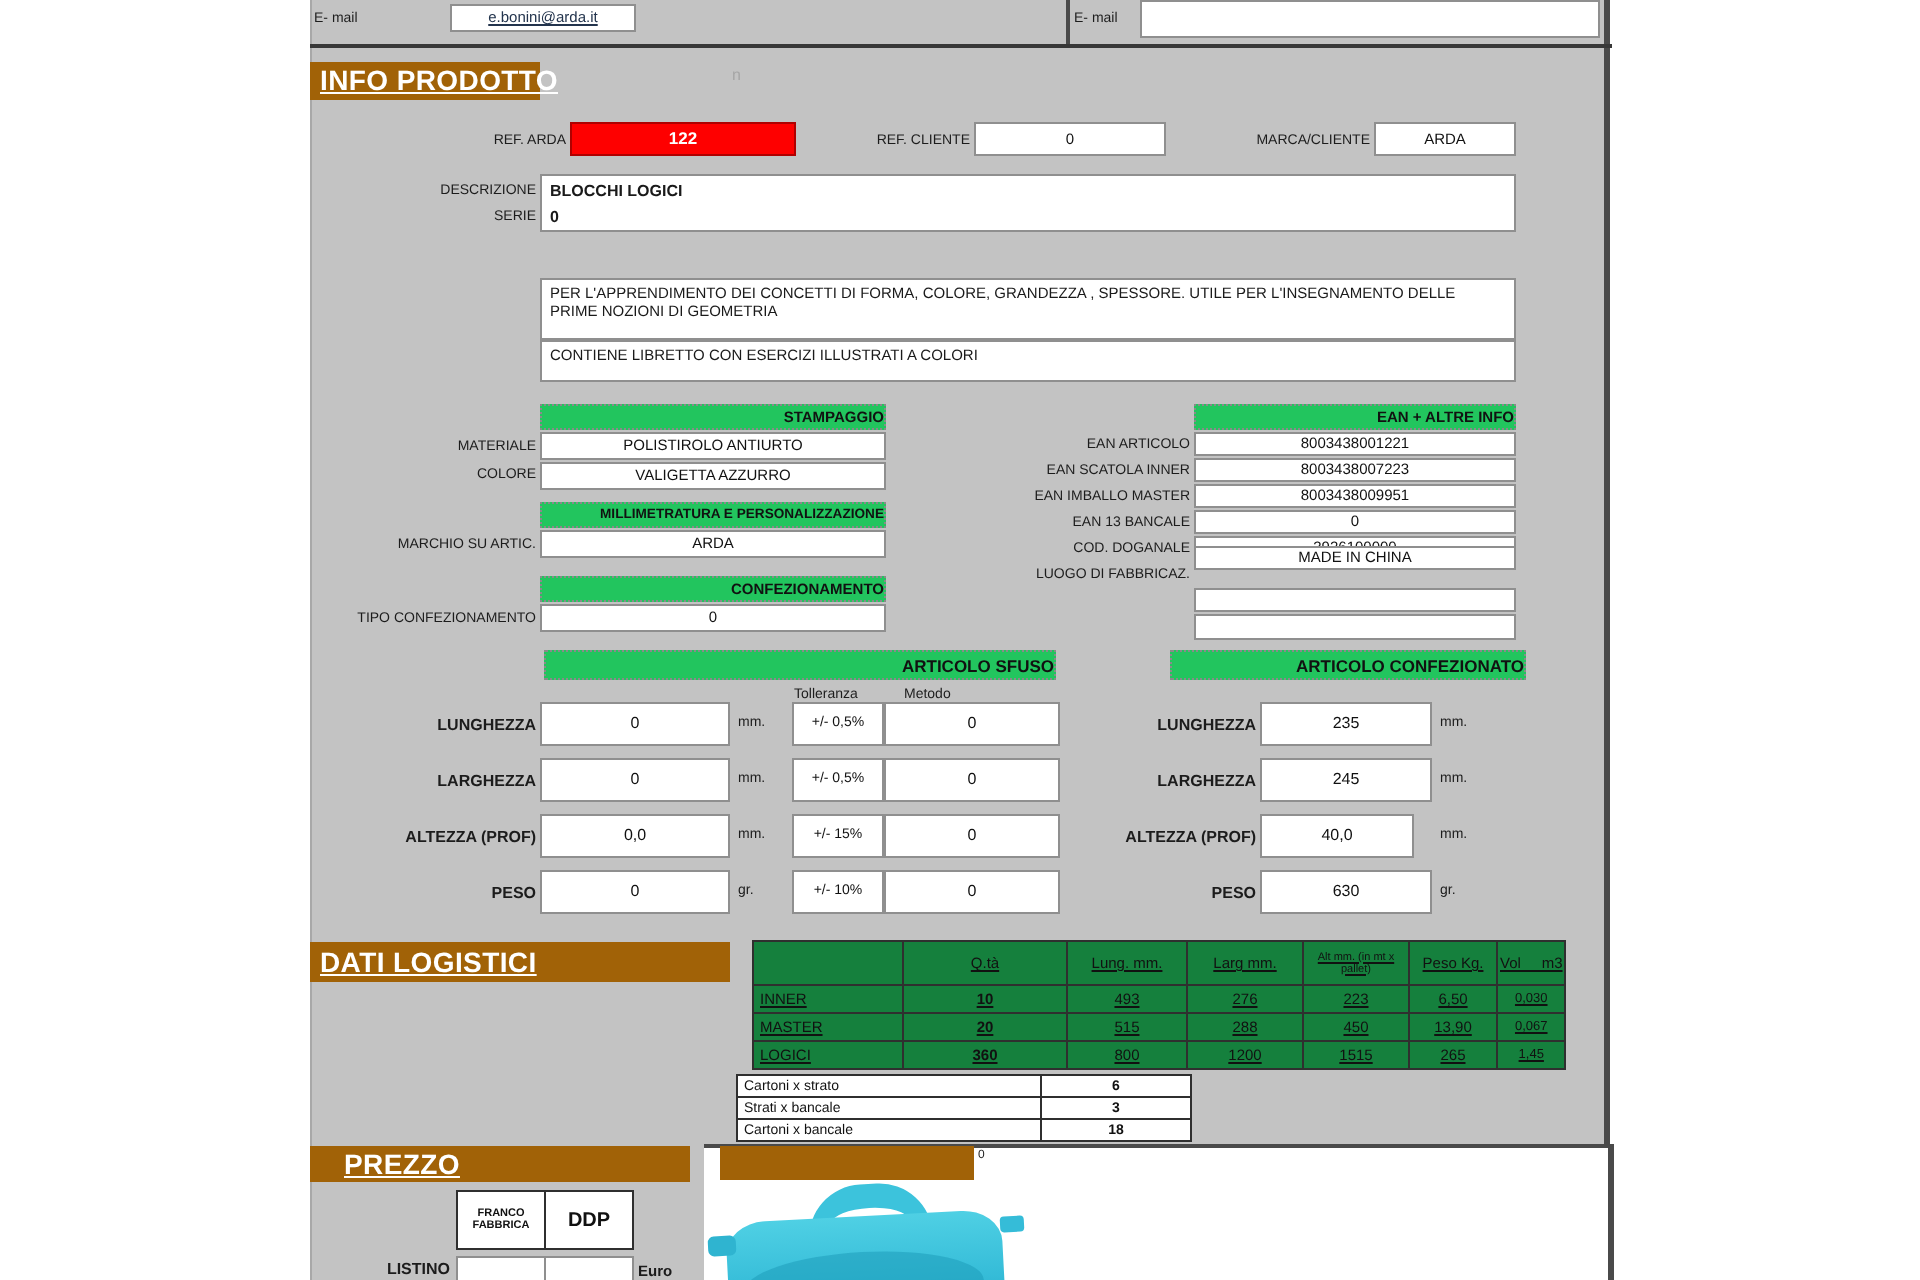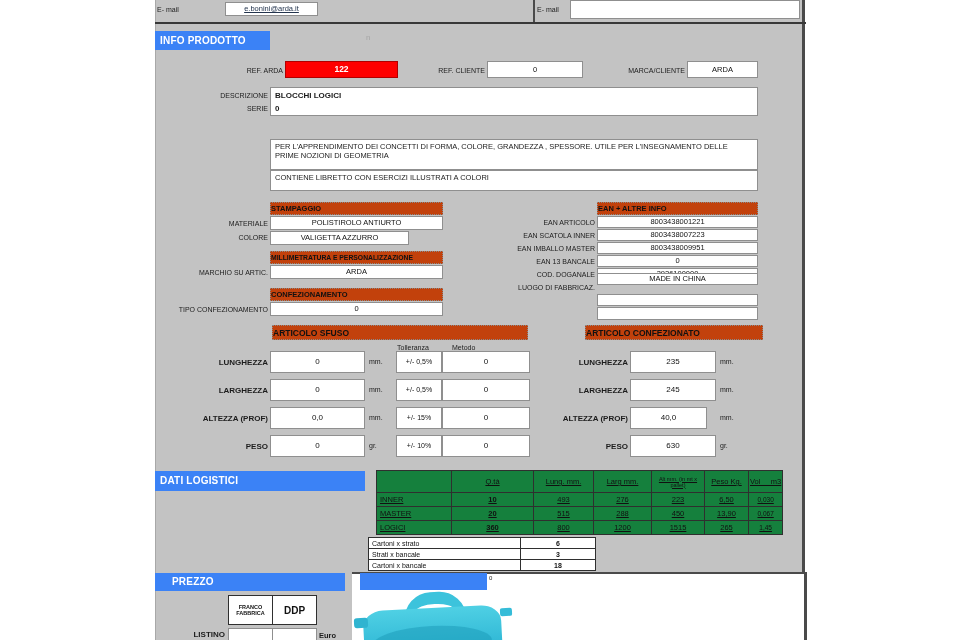--- a/index.html
+++ b/index.html
@@ -11,24 +11,24 @@
            background:#c3c3c3; border-right:3px solid #4a4a4a; border-left:1px solid #a8a8a8; }
   #left-strip { position:absolute; left:155px; top:572px; width:197px; height:68px;
            background:#c3c3c3; border-left:1px solid #a8a8a8; }
   #image-panel { position:absolute; left:352px; top:572px; width:455px; height:68px;
            background:#ffffff; border-top:2px solid #4a4a4a; border-right:3px solid #4a4a4a; }
 
   .lbl { position:absolute; font-size:7px; color:#1c1c1c; text-align:right; line-height:9px; }
   .lbl-left { text-align:left; }
   .cell { position:absolute; background:#fff; border:1px solid #8f8f8f;
           font-size:7.5px; text-align:center; overflow:hidden; white-space:nowrap; }
-  .strip { position:absolute; background:#c2410c; border:1px dotted #8a8a8a; font-weight:bold;
-           text-align:left; color:#111; overflow:hidden; white-space:nowrap; }
-  .bar { position:absolute; background:#3b82f6; color:#fff; font-weight:bold;
-         font-size:10px; line-height:19px; padding-left:5px; letter-spacing:0.2px; white-space:nowrap; }
+  .strip { position:absolute; background:#22c55e; border:1px dotted #8a8a8a; font-weight:bold;
+           text-align:right; color:#111; overflow:hidden; white-space:nowrap; }
+  .bar { position:absolute; background:#a16207; color:#fff; font-weight:bold;
+         font-size:14px; line-height:19px; padding-left:5px; letter-spacing:0.2px; white-space:nowrap;text-decoration:underline; }
   .note { position:absolute; background:#fff; border:1px solid #8f8f8f; font-size:7.5px;
           line-height:9px; padding:2px 4px; color:#1a1a1a; }
   .unit { position:absolute; font-size:7px; color:#1c1c1c; }
   .dimlbl { font-weight:bold; font-size:8px; }
   .b { font-weight:bold; }
 
   table { border-collapse:collapse; }
   #logi-table { position:absolute; left:376px; top:470px; background:#15803d; table-layout:fixed;text-decoration:underline; }
   #logi-table th, #logi-table td { border:1px solid #2f2f2f; font-size:7.5px; text-align:center;
         overflow:hidden; padding:0 1px; height:14px; }
@@ -99,21 +99,21 @@
     <div class="b" style="font-size:8px;line-height:13px;">BLOCCHI LOGICI</div>
     <div class="b" style="font-size:8px;line-height:13px;">0</div>
   </div>
   <div class="note" style="left:270px;top:139px;width:488px;height:31px;">PER L'APPRENDIMENTO DEI CONCETTI DI FORMA, COLORE, GRANDEZZA , SPESSORE. UTILE PER L'INSEGNAMENTO DELLE PRIME NOZIONI DI GEOMETRIA</div>
   <div class="note" style="left:270px;top:170px;width:488px;height:21px;">CONTIENE LIBRETTO CON ESERCIZI ILLUSTRATI A COLORI</div>
 
   <div class="strip" style="left:270px;top:202px;width:173px;height:13px;font-size:7.5px;line-height:12px;">STAMPAGGIO</div>
   <div class="lbl" style="left:178px;top:219px;width:90px;">MATERIALE</div>
   <div class="cell" style="left:270px;top:216px;width:173px;height:14px;line-height:12px;">POLISTIROLO ANTIURTO</div>
   <div class="lbl" style="left:178px;top:233px;width:90px;">COLORE</div>
-  <div class="cell" style="left:270px;top:231px;width:139px;height:14px;line-height:12px;">VALIGETTA AZZURRO</div>
+  <div class="cell" style="left:270px;top:231px;width:173px;height:14px;line-height:12px;">VALIGETTA AZZURRO</div>
 
   <div class="strip" style="left:270px;top:251px;width:173px;height:13px;font-size:6.8px;line-height:12px;">MILLIMETRATURA E PERSONALIZZAZIONE</div>
   <div class="lbl" style="left:168px;top:268px;width:100px;">MARCHIO SU ARTIC.</div>
   <div class="cell" style="left:270px;top:265px;width:173px;height:14px;line-height:12px;">ARDA</div>
 
   <div class="strip" style="left:270px;top:288px;width:173px;height:13px;font-size:7.5px;line-height:12px;">CONFEZIONAMENTO</div>
   <div class="lbl" style="left:158px;top:305px;width:110px;">TIPO CONFEZIONAMENTO</div>
   <div class="cell" style="left:270px;top:302px;width:173px;height:14px;line-height:12px;">0</div>
 
   <div class="strip" style="left:597px;top:202px;width:161px;height:13px;font-size:7.5px;line-height:12px;">EAN + ALTRE INFO</div>

